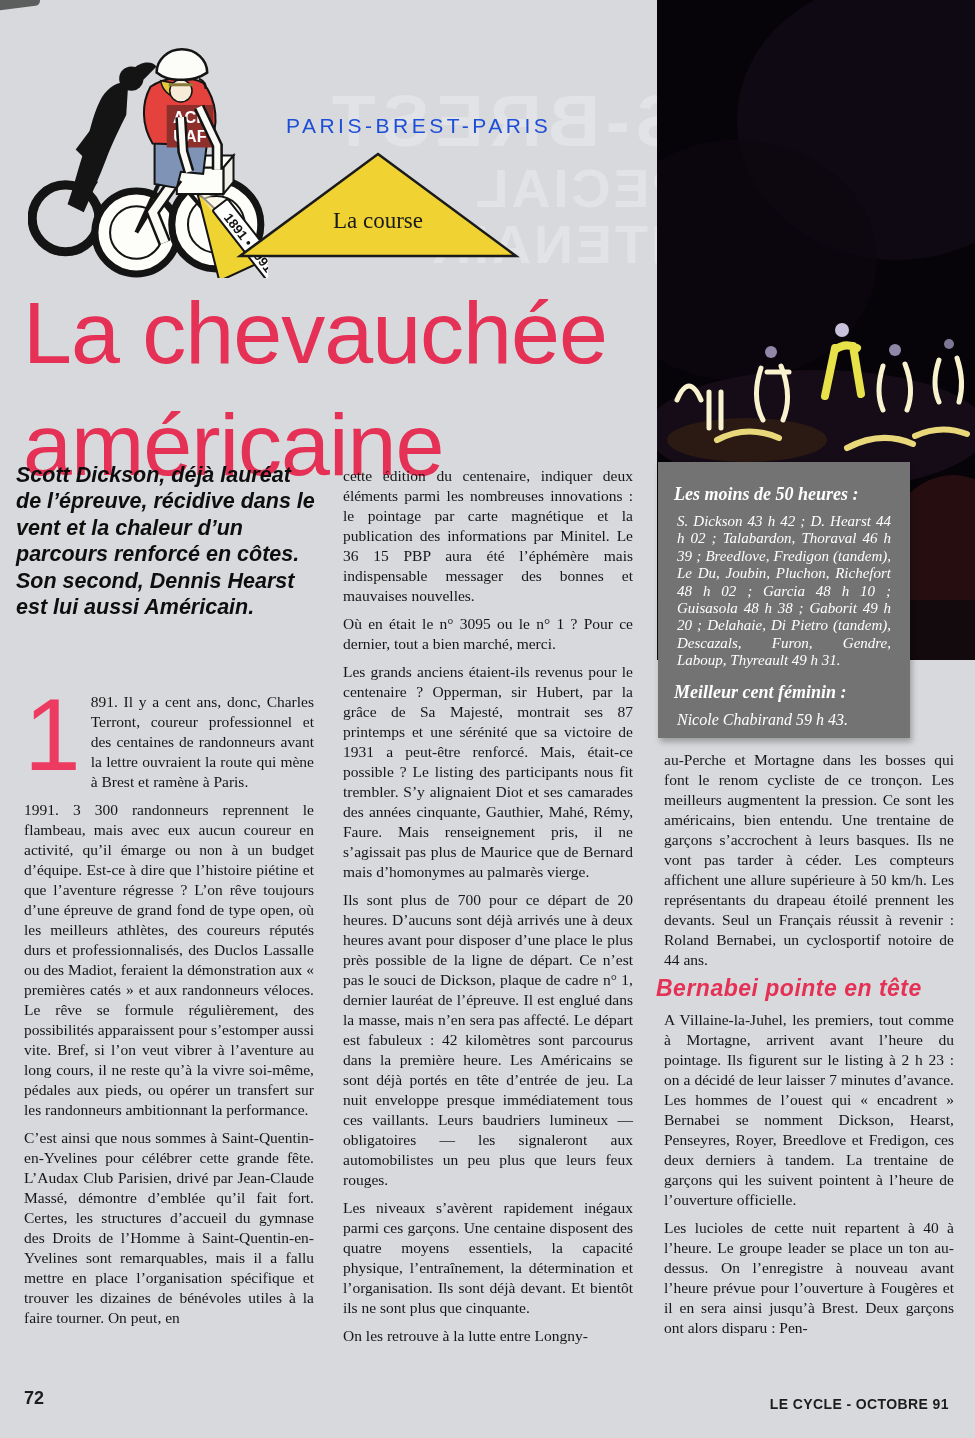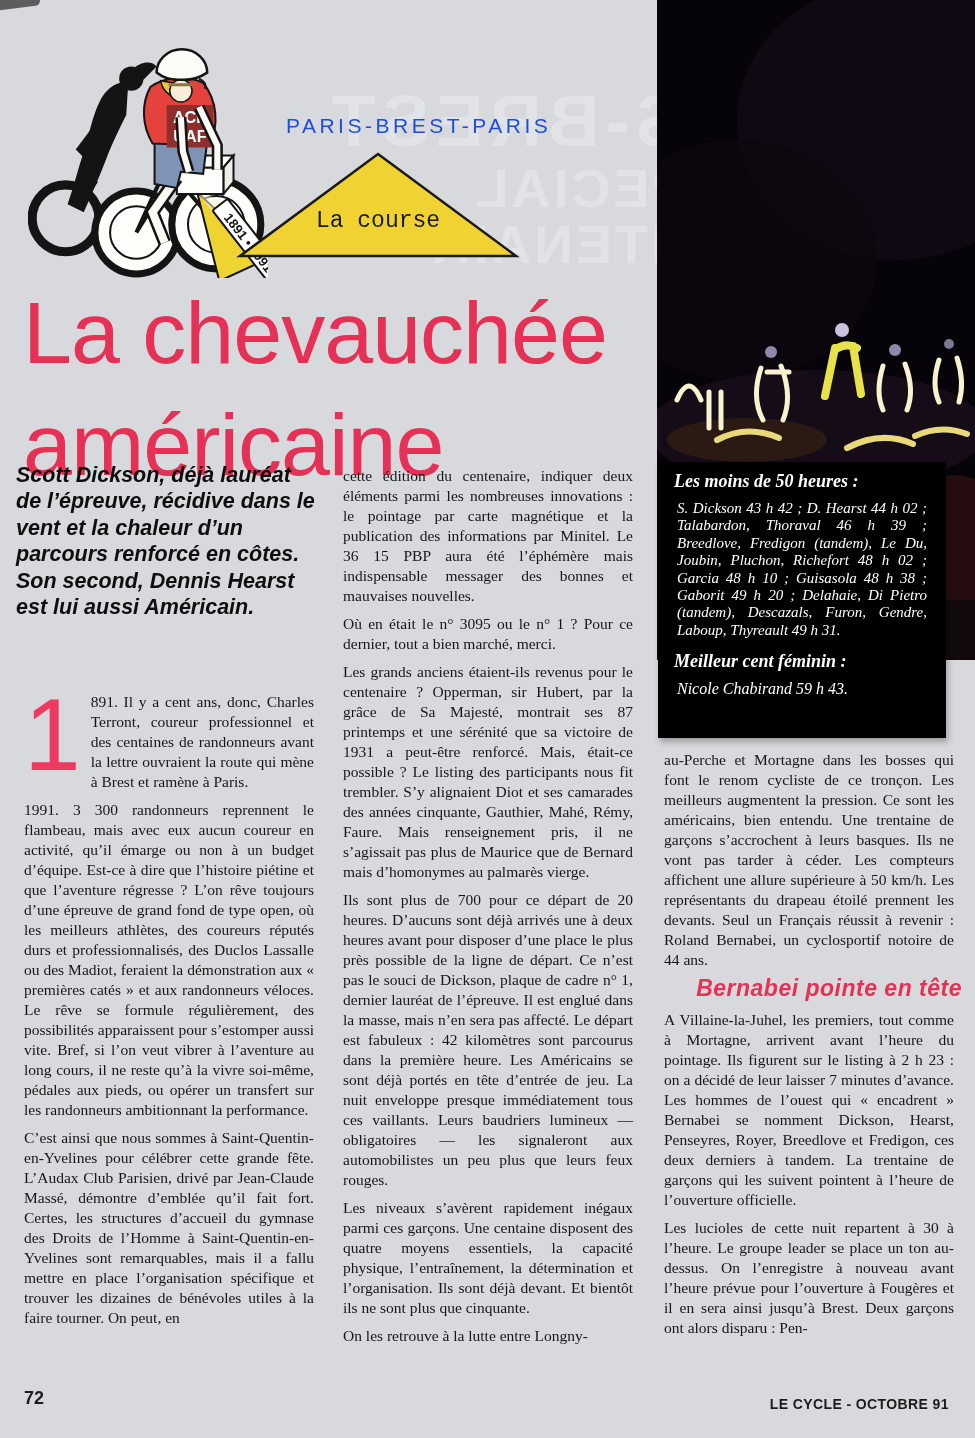--- a/index.html
+++ b/index.html
@@ -33,21 +33,21 @@
   .logo{position:absolute;left:28px;top:20px;width:240px;height:258px;}
   
   .kicker{
     position:absolute;left:286px;top:114px;
     font-family:"Liberation Sans","DejaVu Sans",sans-serif;
     font-size:21px;letter-spacing:3.5px;color:#1d4ed8;
   }
   .triangle-wrap{position:absolute;left:236px;top:150px;width:284px;height:110px;}
   .tri-label{
     position:absolute;left:50%;top:58px;transform:translateX(-50%);
-    font-family:Liberation Mono, monospace;
+    font-family:Liberation Serif, serif;
     font-size:23px;color:#1a1a1a;white-space:nowrap;
   }
   
   .title{
     position:absolute;left:10px;top:264px;margin:13px;
     font-family:"Liberation Sans","DejaVu Sans",sans-serif;
     font-weight:400;font-size:88px;line-height:112px;letter-spacing:-1px;
     color:#e43155;
   }
   .title span{display:block;}
@@ -69,33 +69,33 @@
   .col2{left:335px;top:458px;height:944px;}
   .col3{left:656px;top:742px;height:660px;}
   .dropcap{
     float:left;
     font-family:"Liberation Sans","DejaVu Sans",sans-serif;
     font-size:102px;line-height:82px;
     padding:2px 10px 0 0;
     color:#ed3a60;
   }
   .subhead{
-    margin:2px 0 12px;text-align:right;
+    margin:2px 0 12px;text-align:left;
     font-family:"Liberation Sans","DejaVu Sans",sans-serif;
     font-weight:bold;font-style:italic;
     font-size:23px;color:#e43155;letter-spacing:.5px;
   }
   
   .photo{position:absolute;left:657px;top:0;width:318px;height:660px;}
   .photo svg{display:block;width:100%;height:100%;}
   
   .results{
-    position:absolute;left:658px;top:462px;width:288px;height:276px;
-    background:#000000;color:#ffffff;
-    padding:5px 16px;box-sizing:border-box;overflow:hidden;
+    position:absolute;left:658px;top:462px;width:252px;height:276px;
+    background:#737373;color:#ffffff;
+    padding:18px 16px;box-sizing:border-box;overflow:hidden;
     box-shadow:2px 4px 6px rgba(0,0,0,.28);
   }
   .results h2{
     margin:4px 0 8px;
     font-size:18px;font-weight:bold;font-style:italic;
     font-family:"Liberation Serif","DejaVu Serif",serif;
   }
   .results p{
     margin:0 3px 12px;
     font-style:italic;font-size:15px;line-height:1.16;
@@ -247,19 +247,19 @@
     <h2>Les moins de 50 heures :</h2>
     <p>S. Dickson 43 h 42 ; D. Hearst 44 h 02 ; Talabardon, Thoraval 46 h 39 ; Breedlove, Fredigon (tandem), Le Du, Joubin, Pluchon, Richefort 48 h 02 ; Garcia 48 h 10 ; Guisasola 48 h 38 ; Gaborit 49 h 20 ; Delahaie, Di Pietro (tandem), Descazals, Furon, Gendre, Laboup, Thyreault 49 h 31.</p>
     <h2>Meilleur cent féminin :</h2>
     <p class="woman">Nicole Chabirand 59 h 43.</p>
   </aside>
 
   <div class="col col3">
     <p>au-Perche et Mortagne dans les bosses qui font le renom cycliste de ce tronçon. Les meilleurs augmentent la pression. Ce sont les américains, bien entendu. Une trentaine de garçons s’accrochent à leurs basques. Ils ne vont pas tarder à céder. Les compteurs affichent une allure supérieure à 50 km/h. Les représentants du drapeau étoilé prennent les devants. Seul un Français réussit à revenir : Roland Bernabei, un cyclosportif notoire de 44 ans.</p>
     <h3 class="subhead">Bernabei pointe en tête</h3>
     <p>A Villaine-la-Juhel, les premiers, tout comme à Mortagne, arrivent avant l’heure du pointage. Ils figurent sur le listing à 2 h 23 : on a décidé de leur laisser 7 minutes d’avance. Les hommes de l’ouest qui « encadrent » Bernabei se nomment Dickson, Hearst, Penseyres, Royer, Breedlove et Fredigon, ces deux derniers à tandem. La trentaine de garçons qui les suivent pointent à l’heure de l’ouverture officielle.</p>
-    <p>Les lucioles de cette nuit repartent à 30 à l’heure. Le groupe leader se place un ton au-dessus. On l’enregistre à nouveau avant l’heure prévue pour l’ouverture à Fougères et il en sera ainsi jusqu’à Brest. Deux garçons ont alors disparu : Pen-</p>
+    <p>Les lucioles de cette nuit repartent à 40 à l’heure. Le groupe leader se place un ton au-dessus. On l’enregistre à nouveau avant l’heure prévue pour l’ouverture à Fougères et il en sera ainsi jusqu’à Brest. Deux garçons ont alors disparu : Pen-</p>
   </div>
 
   <div class="folio">72</div>
   <div class="footer-right">LE CYCLE - OCTOBRE 91</div>
 
 </div>
 
 </body></html>

